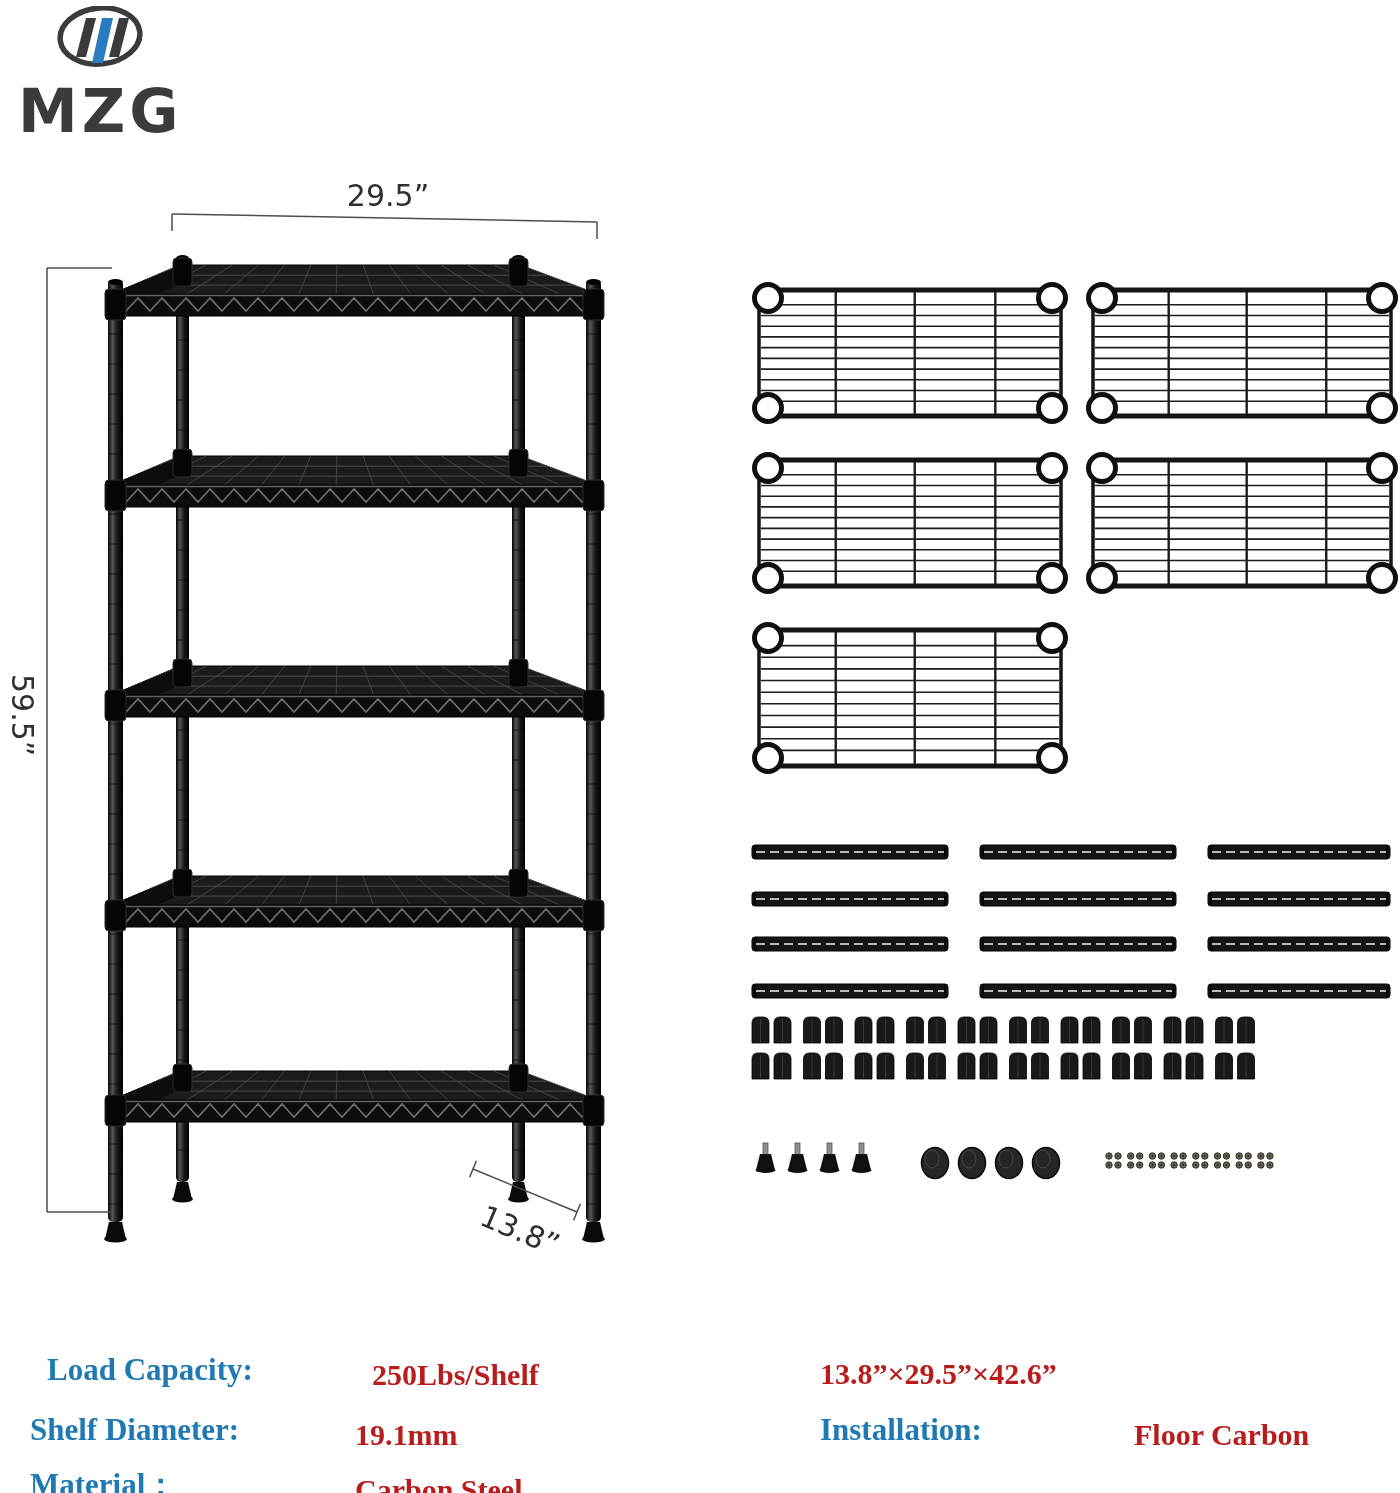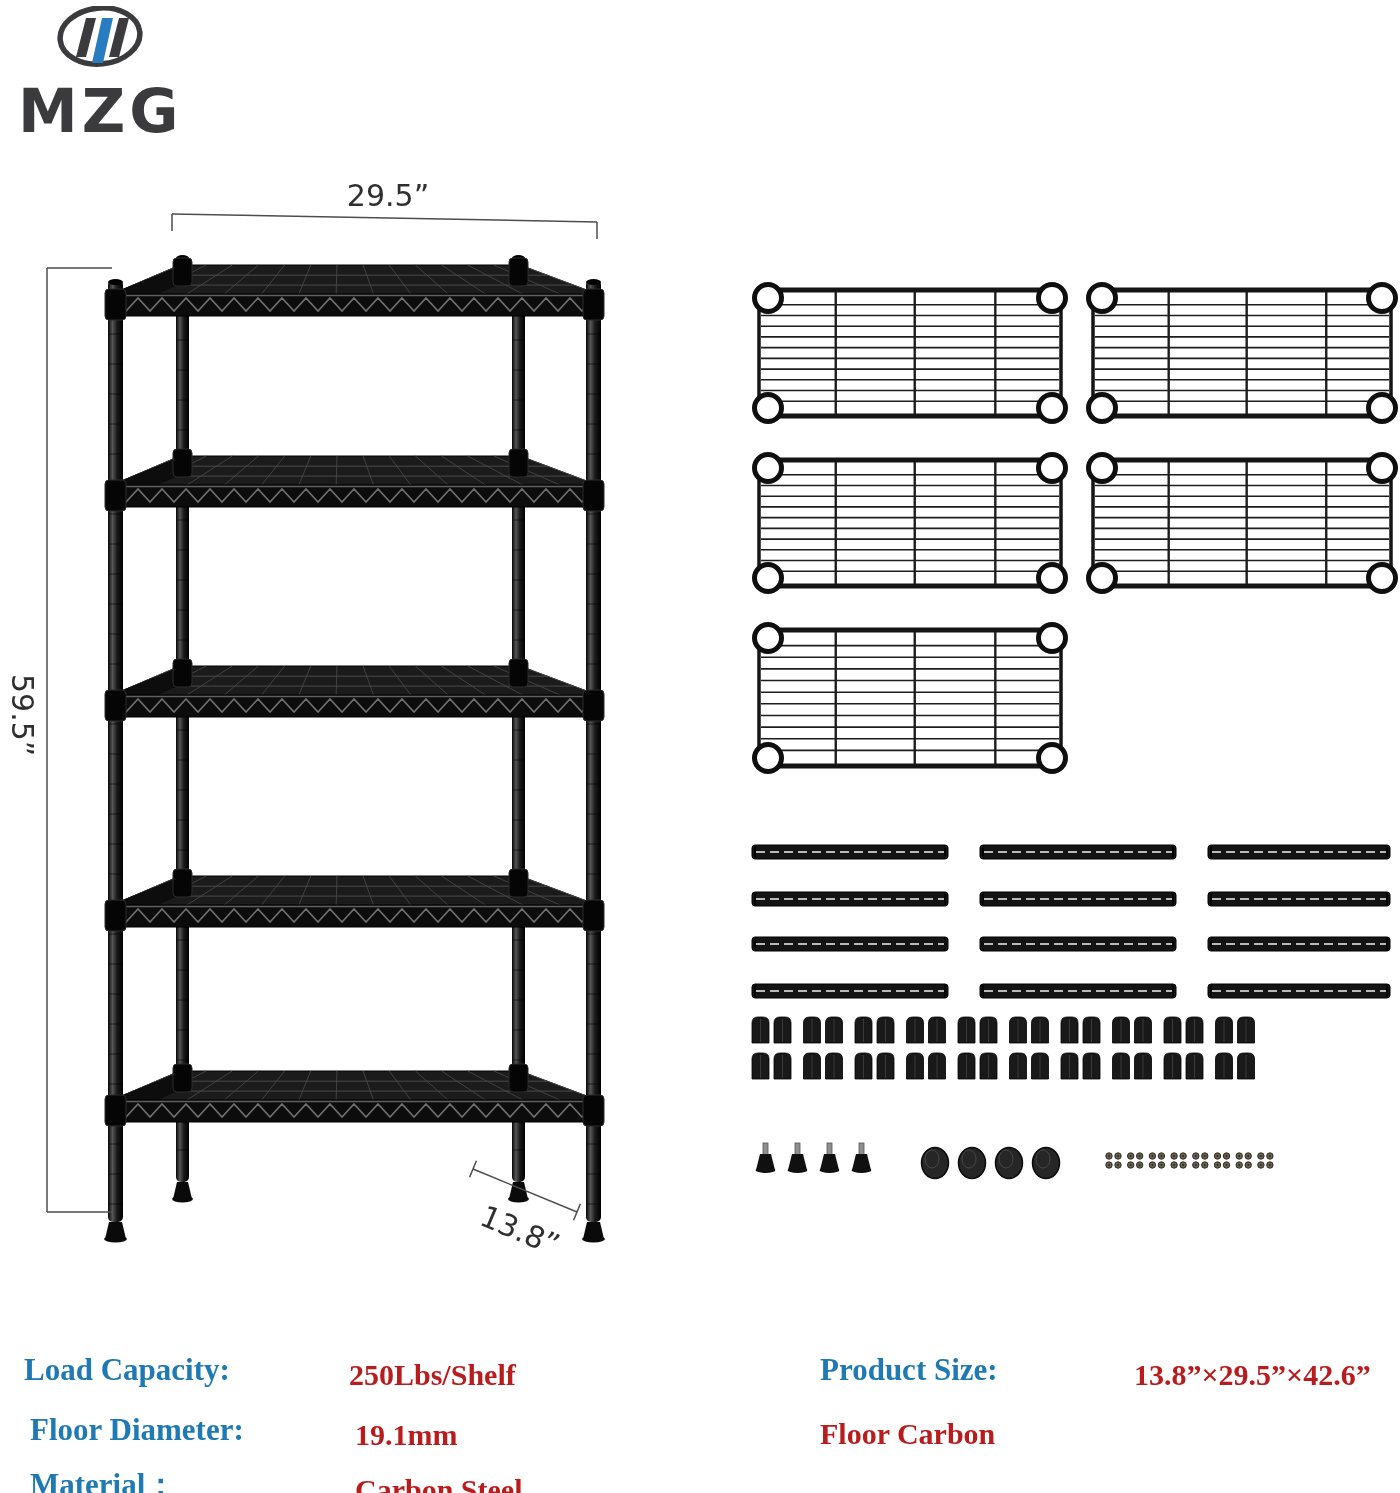--- a/index.html
+++ b/index.html
@@ -10,21 +10,21 @@
   .logo-text{font-family:"DejaVu Sans",sans-serif;font-weight:bold;font-size:60px;
              letter-spacing:4px;fill:#3b3b3d}
   .diagram{position:absolute;left:0;top:140px;width:700px;height:1160px}
   .parts{position:absolute;left:730px;top:260px;width:670px;height:940px}
   .dim-text{font-family:"DejaVu Sans",sans-serif;font-size:30px;fill:#2f2f2f}
   .spec-row{position:absolute;display:flex;align-items:baseline;white-space:nowrap}
   .spec-label{font-weight:bold;font-size:31px;color:var(--accent,#1f79b2)}
   .spec-value{font-weight:bold;font-size:30px;color:#b91c1c;position:relative;top:5px}
   .spec-row.l .spec-label{width:325px}
   .spec-row.r .spec-label{width:314px}
-  .lr1{left:24px;top:1352px}
+  .lr1{left:47px;top:1352px}
   .lr2{left:30px;top:1412px}
   .lr3{left:30px;top:1464px}
   .rr1{left:820px;top:1352px}
   .rr2{left:820px;top:1412px}
 </style>
 </head>
 <body>
 
 <svg class="logo" viewBox="0 0 200 134">
   <g>
@@ -758,26 +758,26 @@
         <circle cx="1269.9" cy="1165" r="0.9" fill="#22211c"></circle>
       </g>
     </g>
 </svg>
 
 <div class="spec-row l lr1">
   <span class="spec-label">Load Capacity:</span>
   <span class="spec-value">250Lbs/Shelf</span>
 </div>
 <div class="spec-row l lr2">
-  <span class="spec-label">Floor Diameter:</span>
+  <span class="spec-label">Shelf Diameter:</span>
   <span class="spec-value">19.1mm</span>
 </div>
 <div class="spec-row l lr3">
   <span class="spec-label">Material：</span>
   <span class="spec-value">Carbon Steel</span>
 </div>
 <div class="spec-row r rr1">
-  <span class="spec-label">Product Size:</span>
   <span class="spec-value">13.8”×29.5”×42.6”</span>
 </div>
 <div class="spec-row r rr2">
+  <span class="spec-label">Installation:</span>
   <span class="spec-value">Floor Carbon</span>
 </div>
 
 </body></html>

